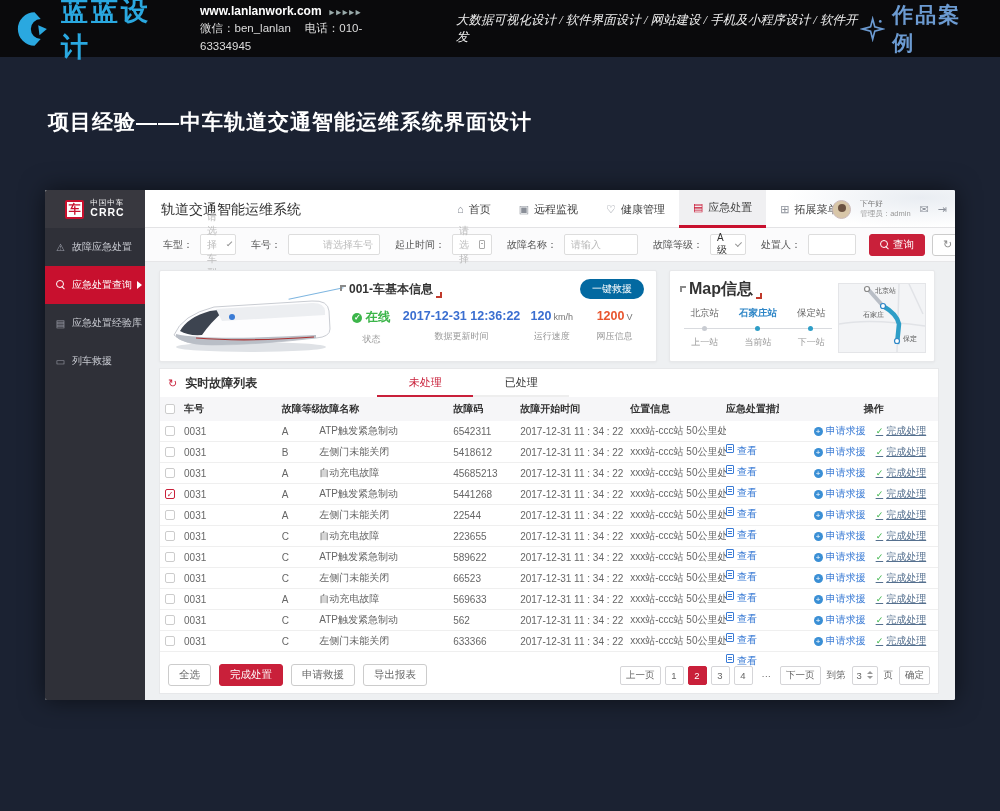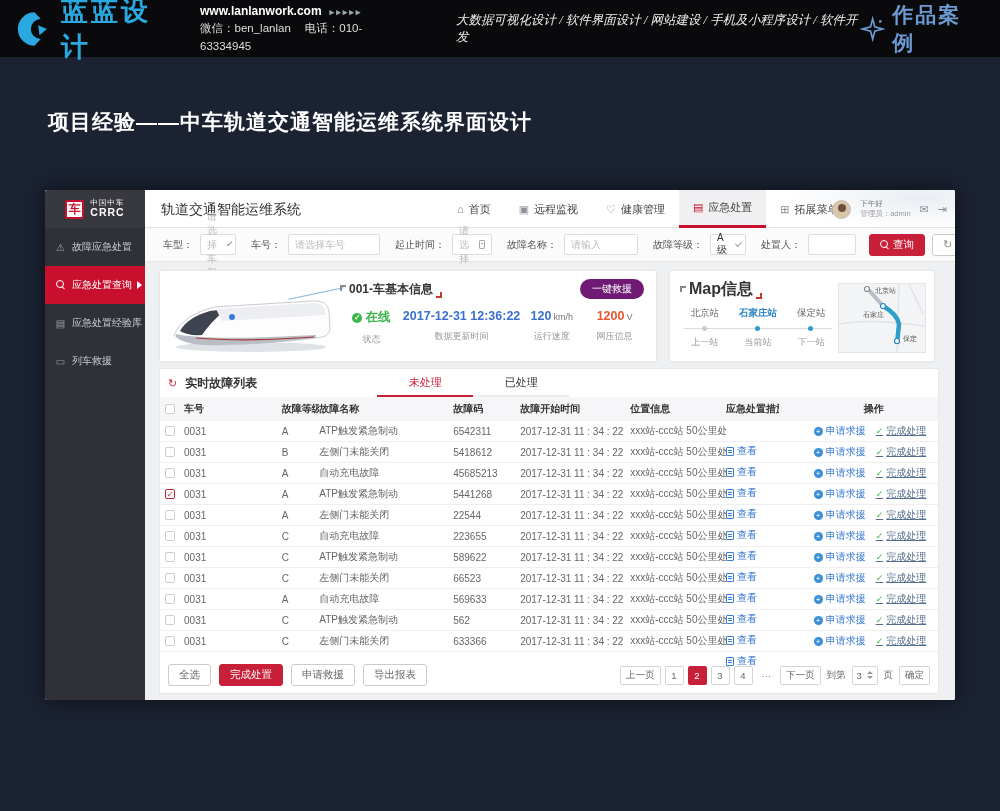--- a/index.html
+++ b/index.html
@@ -85,21 +85,21 @@
   
   .card { position:absolute; background:#fff; border:1px solid #e7e8ea; border-radius:2px; box-shadow:0 1px 3px rgba(0,0,0,.04); }
   .train-card { left:14px; top:42px; width:498px; height:92px; }
   .map-card { left:524px; top:42px; width:266px; height:92px; }
 
   .train-svg { position:absolute; left:6px; top:8px; }
   .ti-title { position:absolute; left:180px; top:10px; font-size:12px; font-weight:bold; color:#333; }
   .corner-tl { display:inline-block; width:6px; height:6px; border-left:2px solid #8a8a8a; border-top:2px solid #8a8a8a; margin-right:3px; vertical-align:2px; }
   .corner-br { display:inline-block; width:6px; height:6px; border-right:2px solid #c0392b; border-bottom:2px solid #c0392b; margin-left:3px; vertical-align:-5px; }
   .lead-line { position:absolute; left:128px; top:22px; width:56px; height:1px; background:#7fb6e0; transform:rotate(-12deg); }
-  .rescue-btn { position:absolute; right:12px; top:8px; height:20px; padding:0 12px; background:#701a75; color:#fff; font-size:10px; border-radius:10px; display:flex; align-items:center; cursor:pointer; }
+  .rescue-btn { position:absolute; right:12px; top:8px; height:20px; padding:0 12px; background:#0369a1; color:#fff; font-size:10px; border-radius:10px; display:flex; align-items:center; cursor:pointer; }
   .stats { position:absolute; left:180px; right:10px; top:38px; display:flex; }
   .stat { flex:1; text-align:center; }
   .stat .v { font-size:12.5px; font-weight:bold; color:#3a6ed0; white-space:nowrap; }
   .stat .v .unit { font-size:9px; font-weight:normal; color:#777; margin-left:2px; }
   .stat .lab { font-size:9px; color:#999; margin-top:7px; }
   .stat .v.online { color:#3cb54a; }
   .stat .v.volt { color:#e8552e; }
   .ok-dot { display:inline-block; width:10px; height:10px; border-radius:50%; background:#3cb54a; color:#fff; font-size:8px; line-height:10px; text-align:center; margin-right:3px; vertical-align:1px; }
 
   .map-title { position:absolute; left:10px; top:8px; font-size:16px; font-weight:bold; color:#333; }
@@ -126,21 +126,21 @@
 
   .thead { position:absolute; left:0; top:28px; right:0; height:24px; background:#f6f6f8; display:flex; align-items:center; font-size:10px; color:#333; font-weight:bold; }
   .trows { position:absolute; left:0; top:52px; right:0; }
   .trow { height:21px; display:flex; align-items:center; border-bottom:1px solid #efefef; font-size:10px; color:#666; }
   .tc { padding-right:4px; overflow:hidden; white-space:nowrap; }
   .c0 { width:25px; display:flex; justify-content:center; }
   .c1 { width:55px; } .c2 { width:84px;padding-left:45px; } .c3 { width:140px; } .c4 { width:70px; }
   .c5 { width:115px; } .c6 { width:100px; } .c7 { width:55px; } .c8 { width:130px; display:flex; gap:10px;margin-left:35px; }
   .cb { width:10px; height:10px; border:1px solid #ccc; border-radius:2px; background:#fff; cursor:pointer; }
   .cb.checked { border-color:#c9203a; color:#c9203a; font-size:8px; line-height:9px; text-align:center; }
-  .lnk-view { color:#3a7bd5; cursor:pointer; display:flex; align-items:center; gap:3px;margin-top:40px; }
+  .lnk-view { color:#3a7bd5; cursor:pointer; display:flex; align-items:flex-start; gap:3px;margin-top:40px; }
   .doc-ic { display:inline-block; width:8px; height:9px; border:1px solid #3a7bd5; border-radius:1px; position:relative; }
   .doc-ic::before { content:""; position:absolute; left:1px; right:1px; top:2px; height:1px; background:#3a7bd5; box-shadow:0 2px 0 #3a7bd5; }
   .lnk-rescue { color:#3a7bd5; cursor:pointer; display:flex; align-items:center; gap:3px; }
   .plus-ic { display:inline-block; width:9px; height:9px; border-radius:50%; background:#3a8fd5; color:#fff; font-size:8px; line-height:9px; text-align:center; }
   .lnk-done { color:#55708f; cursor:pointer; text-decoration:underline; display:flex; align-items:center; gap:3px; }
   .check-ic { color:#3cb54a; font-size:9px; text-decoration:none; display:inline-block; }
 
   
   .tfoot { position:absolute; left:8px; right:8px; bottom:6px; height:24px; display:flex; align-items:center; gap:8px;justify-content:flex-end; }
   .pager { margin-left:auto; display:flex; align-items:center; gap:4px; font-size:9.5px; color:#666; }
@@ -247,21 +247,21 @@
 
   <div class="content">
 
     <div class="filterbar">
       <span class="f-label">车型：</span>
       <span class="f-ctl f-select" style="width:96px">
         <span class="ph">请选择车型</span>
           <span class="chev"></span>
       </span>
       <span class="f-label">车号：</span>
-      <input class="f-ctl" style="width: 92px;" placeholder="请选择车号">
+      <input class="f-ctl" style="width: 92px; text-align: right;" placeholder="请选择车号">
       <span class="f-label">起止时间：</span>
       <span class="f-ctl f-select" style="width:86px">
         <span class="ph">请选择</span>
           <span class="cal"></span>
       </span>
       <span class="f-label">故障名称：</span>
       <input class="f-ctl" style="width: 74px;" placeholder="请输入">
       <span class="f-label">故障等级：</span>
       <span class="f-ctl f-select" style="width:52px">
         <span class="val">A级</span>

